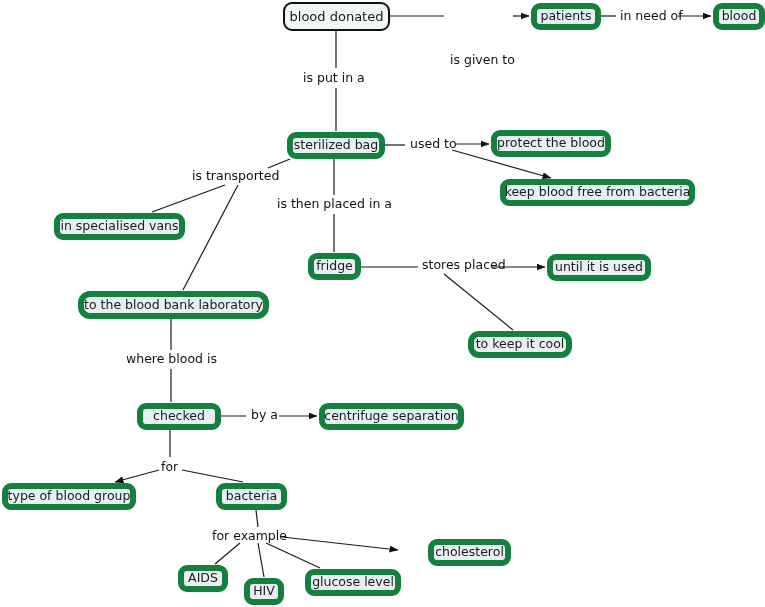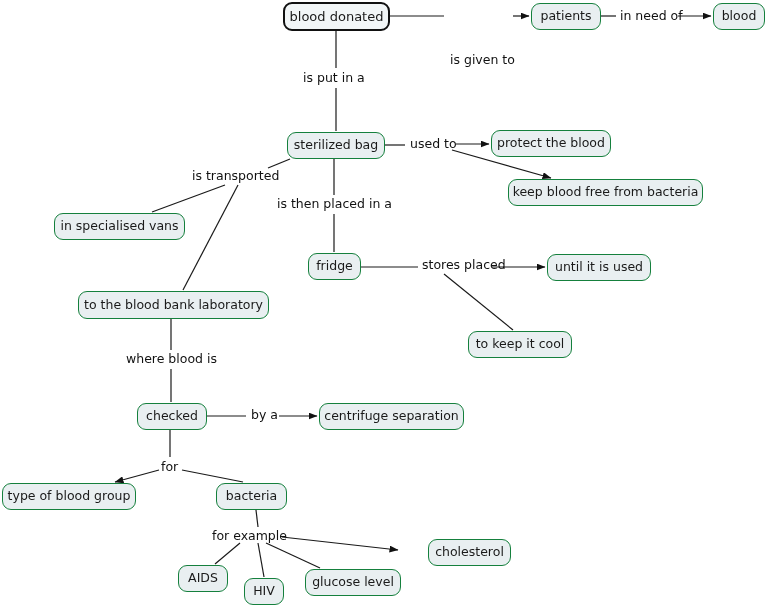--- a/index.html
+++ b/index.html
@@ -23,21 +23,21 @@
     height: 607px;
     pointer-events: none;
   }
   .node {
     position: absolute;
     box-sizing: border-box;
     display: flex;
     align-items: center;
     justify-content: center;
     background: #e9eff1;
-    border: 1px solid #15803d;
+    border: 6px solid #15803d;
     border-radius: 9px;
     color: #1a1a1a;
     font-size: 12.5px;
     line-height: 1;
     white-space: nowrap;
     padding: 0 9px;
     height: 27px;
     z-index: 3;
   }
   .node.root {
@@ -97,27 +97,27 @@
         <line x1="240" y1="543" x2="215" y2="564" stroke="#1a1a1a" stroke-width="1.2"></line>
         <line x1="258" y1="543" x2="264" y2="577" stroke="#1a1a1a" stroke-width="1.2"></line>
       </g>
   </svg>
   <div id="nodes-group">
       <div class="node root" style="left: 283px; top: 2px; width: 107px; height: 29px;">blood donated</div>
       <div class="node" style="left: 531px; top: 3px; width: 70px; height: 27px;">patients</div>
       <div class="node" style="left: 713px; top: 3px; width: 52px; height: 27px;">blood</div>
       <div class="node" style="left: 287px; top: 132px; width: 98px; height: 27px;">sterilized bag</div>
       <div class="node" style="left: 491px; top: 130px; width: 120px; height: 27px;">protect the blood</div>
-      <div class="node" style="left: 500px; top: 179px; width: 195px; height: 27px; margin-left: 8px;">keep blood free from bacteria</div>
+      <div class="node" style="left: 500px; top: 179px; width: 195px; height: 27px;">keep blood free from bacteria</div>
       <div class="node" style="left: 54px; top: 213px; width: 131px; height: 27px;">in specialised vans</div>
       <div class="node" style="left: 308px; top: 253px; width: 53px; height: 27px;">fridge</div>
       <div class="node" style="left: 547px; top: 254px; width: 104px; height: 27px;">until it is used</div>
-      <div class="node" style="left: 78px; top: 291px; width: 191px; height: 28px;">to the blood bank laboratory</div>
-      <div class="node" style="left: 468px; top: 331px; width: 104px; height: 27px;">to keep it cool</div>
-      <div class="node" style="left: 137px; top: 403px; width: 70px; height: 27px;">checked</div>
+      <div class="node" style="left: 78px; top: 291px; width: 191px; height: 28px; border-radius: 12px;">to the blood bank laboratory</div>
+      <div class="node" style="left: 468px; top: 331px; width: 104px; height: 27px; border-radius: 11px;">to keep it cool</div>
+      <div class="node" style="left: 137px; top: 403px; width: 84px; height: 27px;">checked</div>
       <div class="node" style="left: 319px; top: 403px; width: 145px; height: 27px;">centrifuge separation</div>
       <div class="node" style="left: 2px; top: 483px; width: 134px; height: 27px;">type of blood group</div>
       <div class="node" style="left: 216px; top: 483px; width: 71px; height: 27px;">bacteria</div>
       <div class="node" style="left: 400px; top: 539px; width: 83px; height: 27px; margin-left: 28px;">cholesterol</div>
       <div class="node" style="left: 305px; top: 569px; width: 96px; height: 27px;">glucose level</div>
       <div class="node" style="left: 178px; top: 565px; width: 50px; height: 27px;">AIDS</div>
       <div class="node" style="left: 244px; top: 578px; width: 40px; height: 27px;">HIV</div>
     </div>
   <div id="labels-group">
       <div class="edge-label" style="left: 450px; top: 10px; margin-top: 44px;">is given to</div>

